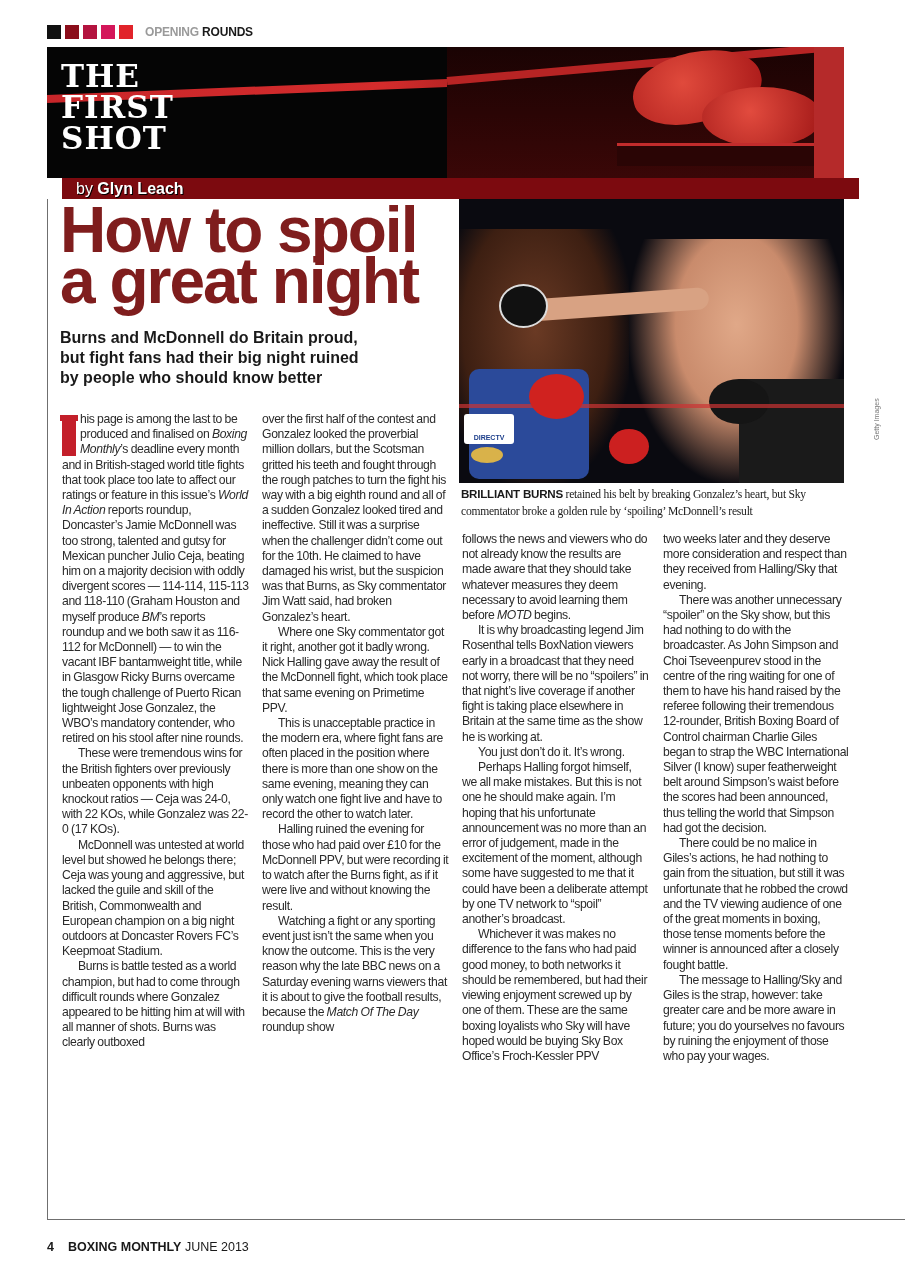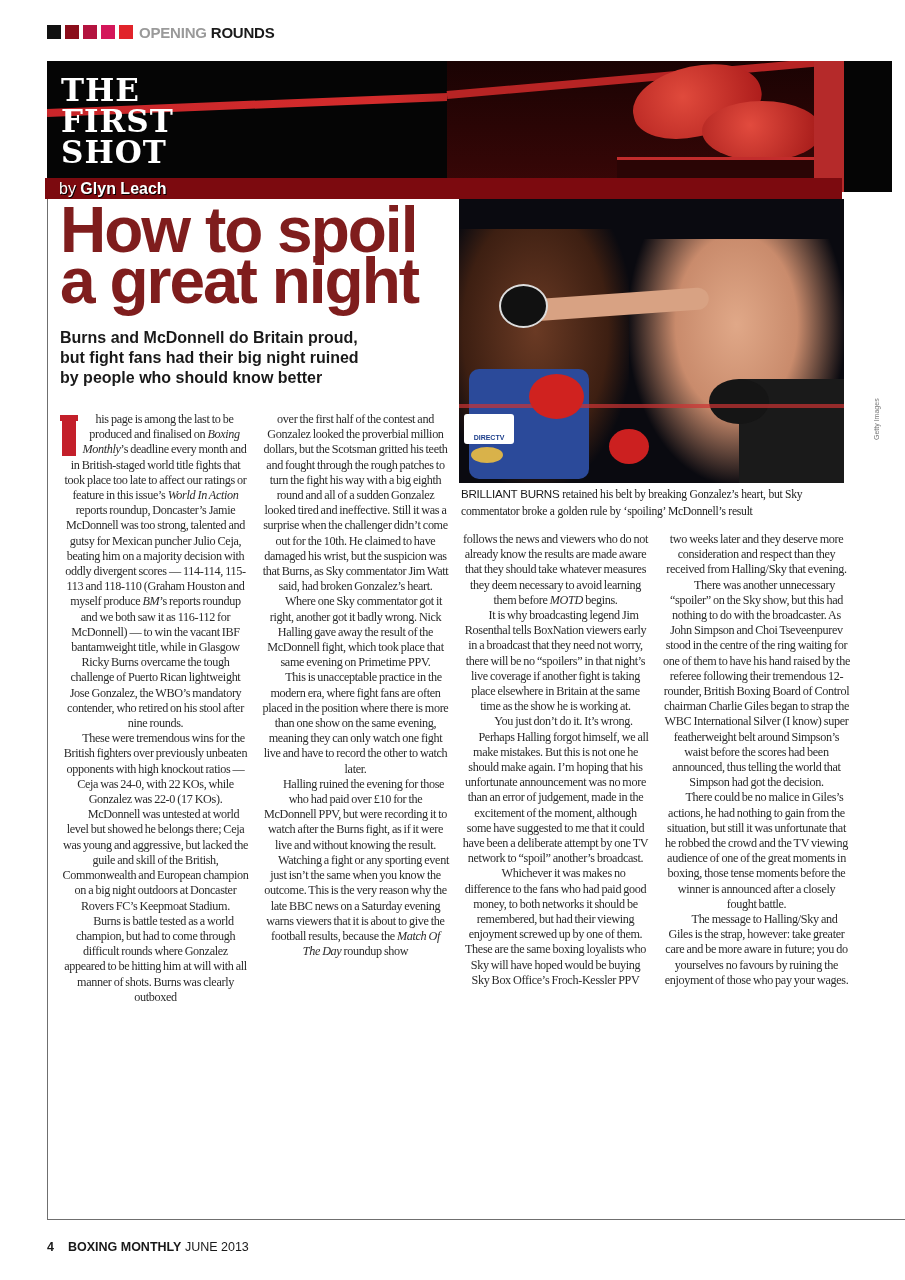--- a/index.html
+++ b/index.html
@@ -1,37 +1,37 @@
 <!DOCTYPE html>
 <html><head>
 <meta charset="utf-8">
 <style>
   html, body { margin: 0; padding: 0; background: #ffffff; }
   body { width: 905px; height: 1280px; position: relative; overflow: hidden; font-family: "DejaVu Serif", serif; color: #2a2a2a; }
 
   
   .section-header { position: absolute; left: 47px; top: 22px; height: 20px; display: flex; align-items: center; }
   .sq { width: 14px; height: 14px; margin-right: 4px; display: inline-block; }
-  .section-label { font-family: "Liberation Sans", sans-serif; font-weight: bold; font-size: 15px; letter-spacing: -0.2px; margin-left: 2px; }
+  .section-label { font-family: "Liberation Sans", sans-serif; font-weight: bold; font-size: 12px; letter-spacing: -0.2px; margin-left: 8px; }
   .section-label .grey { color: #9a9a9a; }
   .section-label .dark { color: #1a1a1a; }
 
   
-  .banner { position: absolute; left: 47px; top: 61px; width: 797px; height: 131px; background: #050505; overflow: hidden; padding-left: 48px; }
+  .banner { position: absolute; left: 47px; top: 47px; width: 797px; height: 131px; background: #050505; overflow: hidden; }
   .banner-rope { position: absolute; left: 0; top: 48px; width: 560px; height: 8px; background: linear-gradient(90deg,#c8262a,#d42c2c 60%,#7a1414); transform: rotate(-2.3deg); transform-origin: left center; }
   .banner-photo { position: absolute; left: 400px; top: 0; width: 397px; height: 131px; background: linear-gradient(180deg,#1a0303 0%,#3a0707 100%); }
   .banner-photo .rope2 { position: absolute; left: 0; top: 30px; width: 380px; height: 8px; background: #b72424; transform: rotate(-5deg); transform-origin: left center; }
   .banner-photo .glove1 { position: absolute; left: 185px; top: 5px; width: 130px; height: 70px; border-radius: 50% 50% 45% 45%; background: radial-gradient(circle at 40% 40%,#e04a3c,#a81818); transform: rotate(-12deg); }
   .banner-photo .glove2 { position: absolute; left: 255px; top: 40px; width: 120px; height: 60px; border-radius: 50%; background: radial-gradient(circle at 40% 40%,#e24b3e,#9e1515); }
   .banner-photo .stool { position: absolute; left: 170px; top: 96px; width: 227px; height: 20px; background: #2a0505; border-top: 3px solid #c22c2c; }
   .banner-photo .post { position: absolute; right: 0; top: 0; width: 30px; height: 131px; background: #b52a2a; }
   .banner-title { position: absolute; left: 14px; top: 14px; font-family: "DejaVu Serif", serif; font-weight: 900; font-size: 31px; line-height: 31px; color: #ffffff; letter-spacing: 1px; }
   .banner-title div { display: block; }
 
-  .byline-bar { position: absolute; left: 45px; top: 178px; width: 797px; height: 21px; background: #7c0a0f; }
+  .byline-bar { position: absolute; left: 62px; top: 178px; width: 797px; height: 21px; background: #7c0a0f; }
   .byline { position: absolute; left: 14px; top: 0; font-family: "Liberation Sans", sans-serif; font-size: 16px; line-height: 21px; color: #ffffff; text-shadow: 1px 1px 0 #000; }
   .byline b { font-weight: bold; }
 
   
   .frame { position: absolute; left: 47px; top: 199px; width: 410px; height: 1020px; border-left: 1px solid #6f6f6f; }
   .bottom-rule { position: absolute; left: 47px; top: 1219px; width: 858px; height: 1px; background: #6f6f6f; }
 
   
   .headline { position: absolute; left: 60px; top: 205px; width: 400px; font-family: "Liberation Sans", sans-serif; font-weight: bold; font-size: 64px; line-height: 51px; letter-spacing: -2px; color: #7f1d1d; }
   .standfirst { position: absolute; left: 60px; top: 328px; width: 320px; font-family: "Liberation Sans", sans-serif; font-weight: bold; font-size: 16px; line-height: 20px; color: #1a1a1a; }
@@ -47,24 +47,24 @@
   .ph-glove-black { position: absolute; left: 40px; top: 85px; width: 45px; height: 40px; border-radius: 50%; background: #111; border: 2px solid #ddd; }
   .ph-glove-black2 { position: absolute; left: 250px; top: 180px; width: 60px; height: 45px; border-radius: 50%; background: #151515; }
   .ph-shorts2 { position: absolute; left: 280px; top: 180px; width: 105px; height: 104px; background: #1a1a1a; }
   .ph-rope { position: absolute; left: 0; top: 205px; width: 385px; height: 4px; background: #c33; opacity: 0.7; }
   .ph-directv { position: absolute; left: 5px; top: 215px; width: 50px; height: 30px; background: #ffffff; border-radius: 3px; font-family: "Liberation Sans", sans-serif; font-size: 7px; font-weight: bold; color: #1b3d8a; text-align: center; line-height: 48px; }
   .ph-wbo { position: absolute; left: 12px; top: 248px; width: 32px; height: 16px; border-radius: 50%; background: #d9b24a; }
 
   .credit { position: absolute; left: 873px; top: 440px; transform-origin: left top; transform: rotate(-90deg); font-family: "Liberation Sans", sans-serif; font-size: 7px; color: #777; white-space: nowrap; }
 
   .caption { position: absolute; left: 461px; top: 486px; width: 392px; font-family: "Liberation Sans", sans-serif; font-size: 11.6px; line-height: 16px; color: #1a1a1a; font-weight: bold; letter-spacing: -0.25px; }
-  .caption .lead { font-weight: normal; }
+  .caption .lead { font-weight: bold; }
 
   
-  .col { position: absolute; font-family: Liberation Serif, serif; font-size: 12.2px; line-height: 15.2px; color: #2b2b2b; text-align: center; letter-spacing: -0.35px; word-spacing: -0.5px; }
+  .col { position: absolute; font-family: Liberation Sans, sans-serif; font-size: 12.2px; line-height: 15.2px; color: #2b2b2b; text-align: left; letter-spacing: -0.35px; word-spacing: -0.5px; }
   .col p { margin: 0; text-indent: 16px; }
   .col p.first { text-indent: 0; }
   .col1 { left: 62px; top: 412px; width: 187px; }
   .col2 { left: 262px; top: 412px; width: 187px; }
   .col3 { left: 462px; top: 532px; width: 187px; }
   .col4 { left: 663px; top: 532px; width: 187px; }
   .dropcap { float: left; width: 14px; height: 41px; background: #c31f2a; color: #ffffff; margin: 3px 4px 0 0; position: relative; }
   .dropcap::before { content: ""; position: absolute; left: -2px; top: 0; width: 18px; height: 6px; background: #c31f2a; }
   em { font-style: italic; }
 

